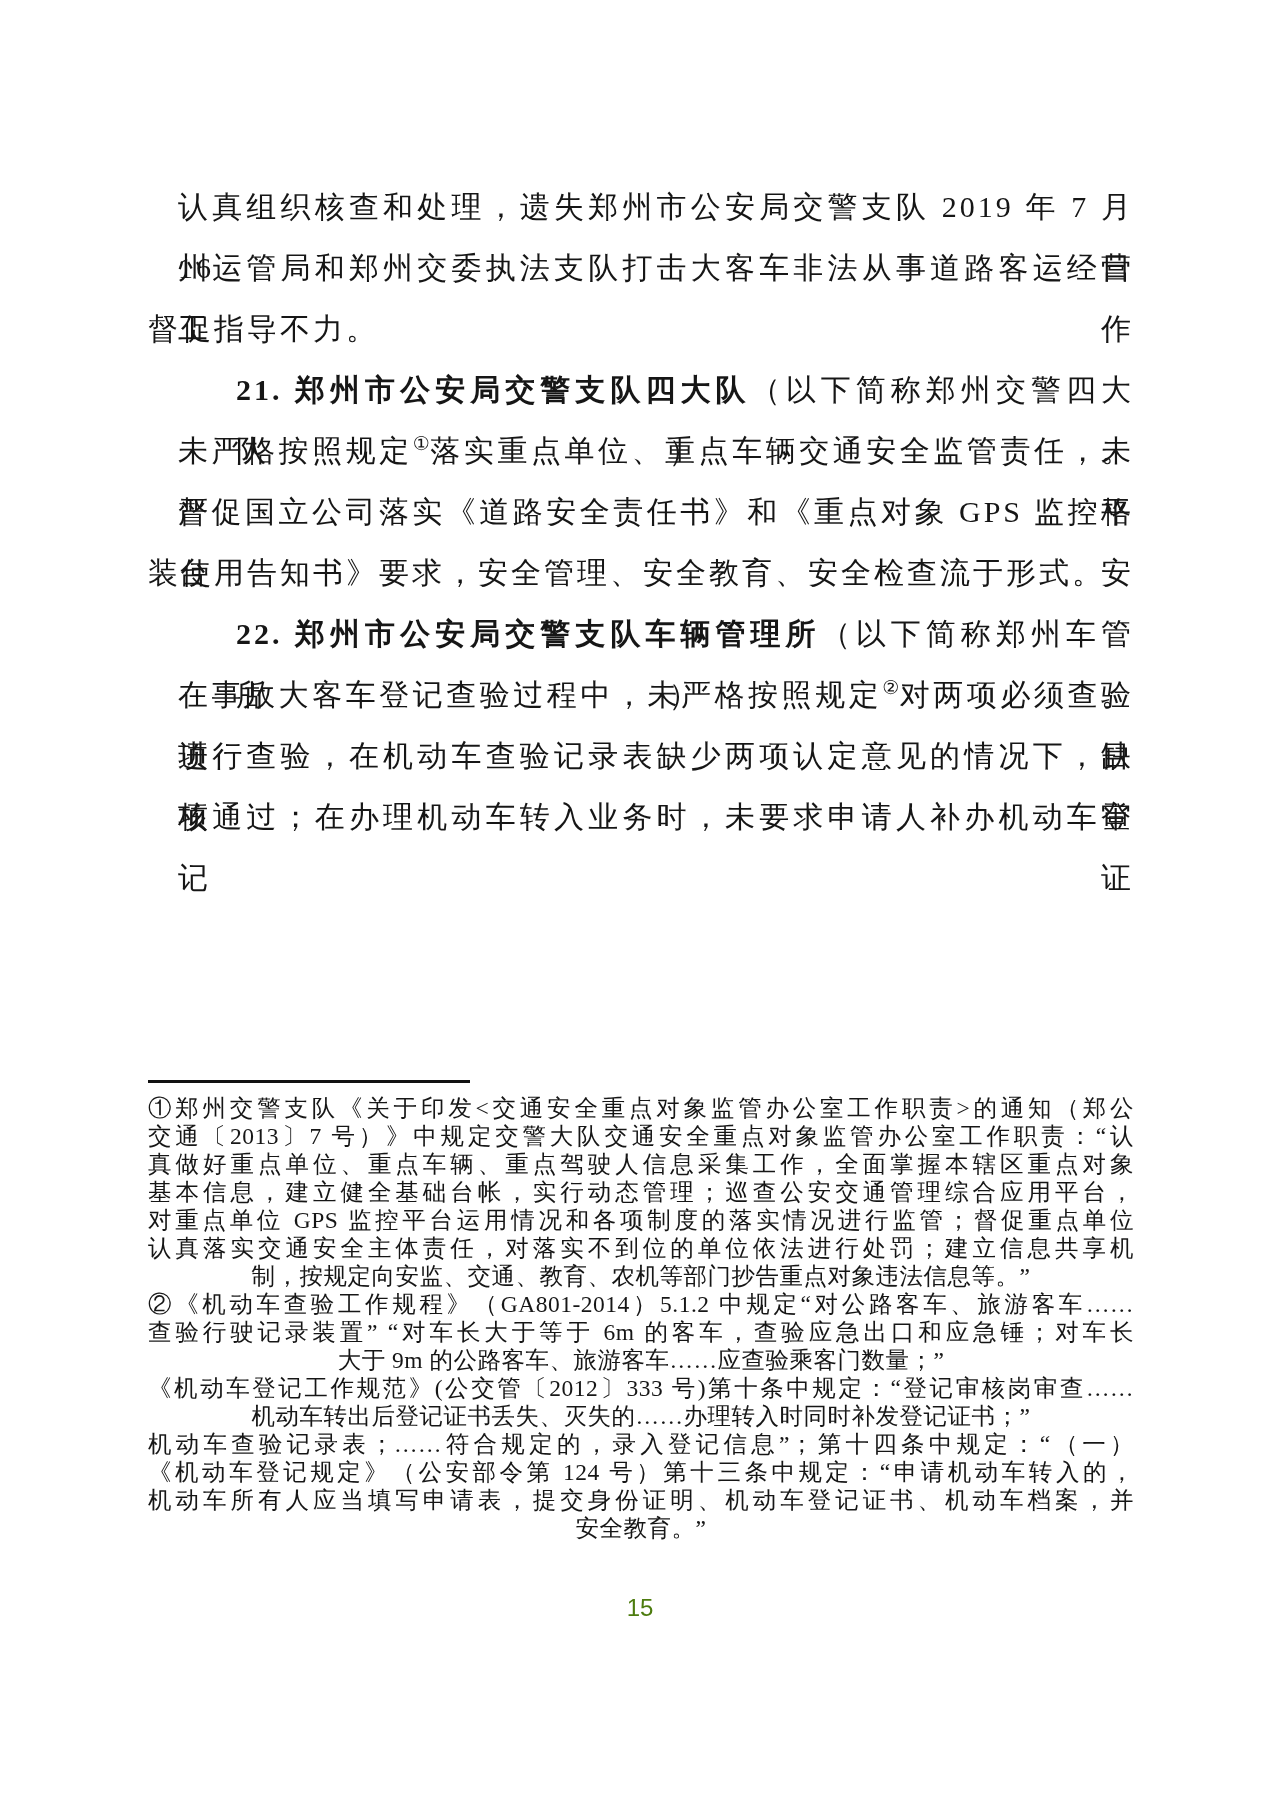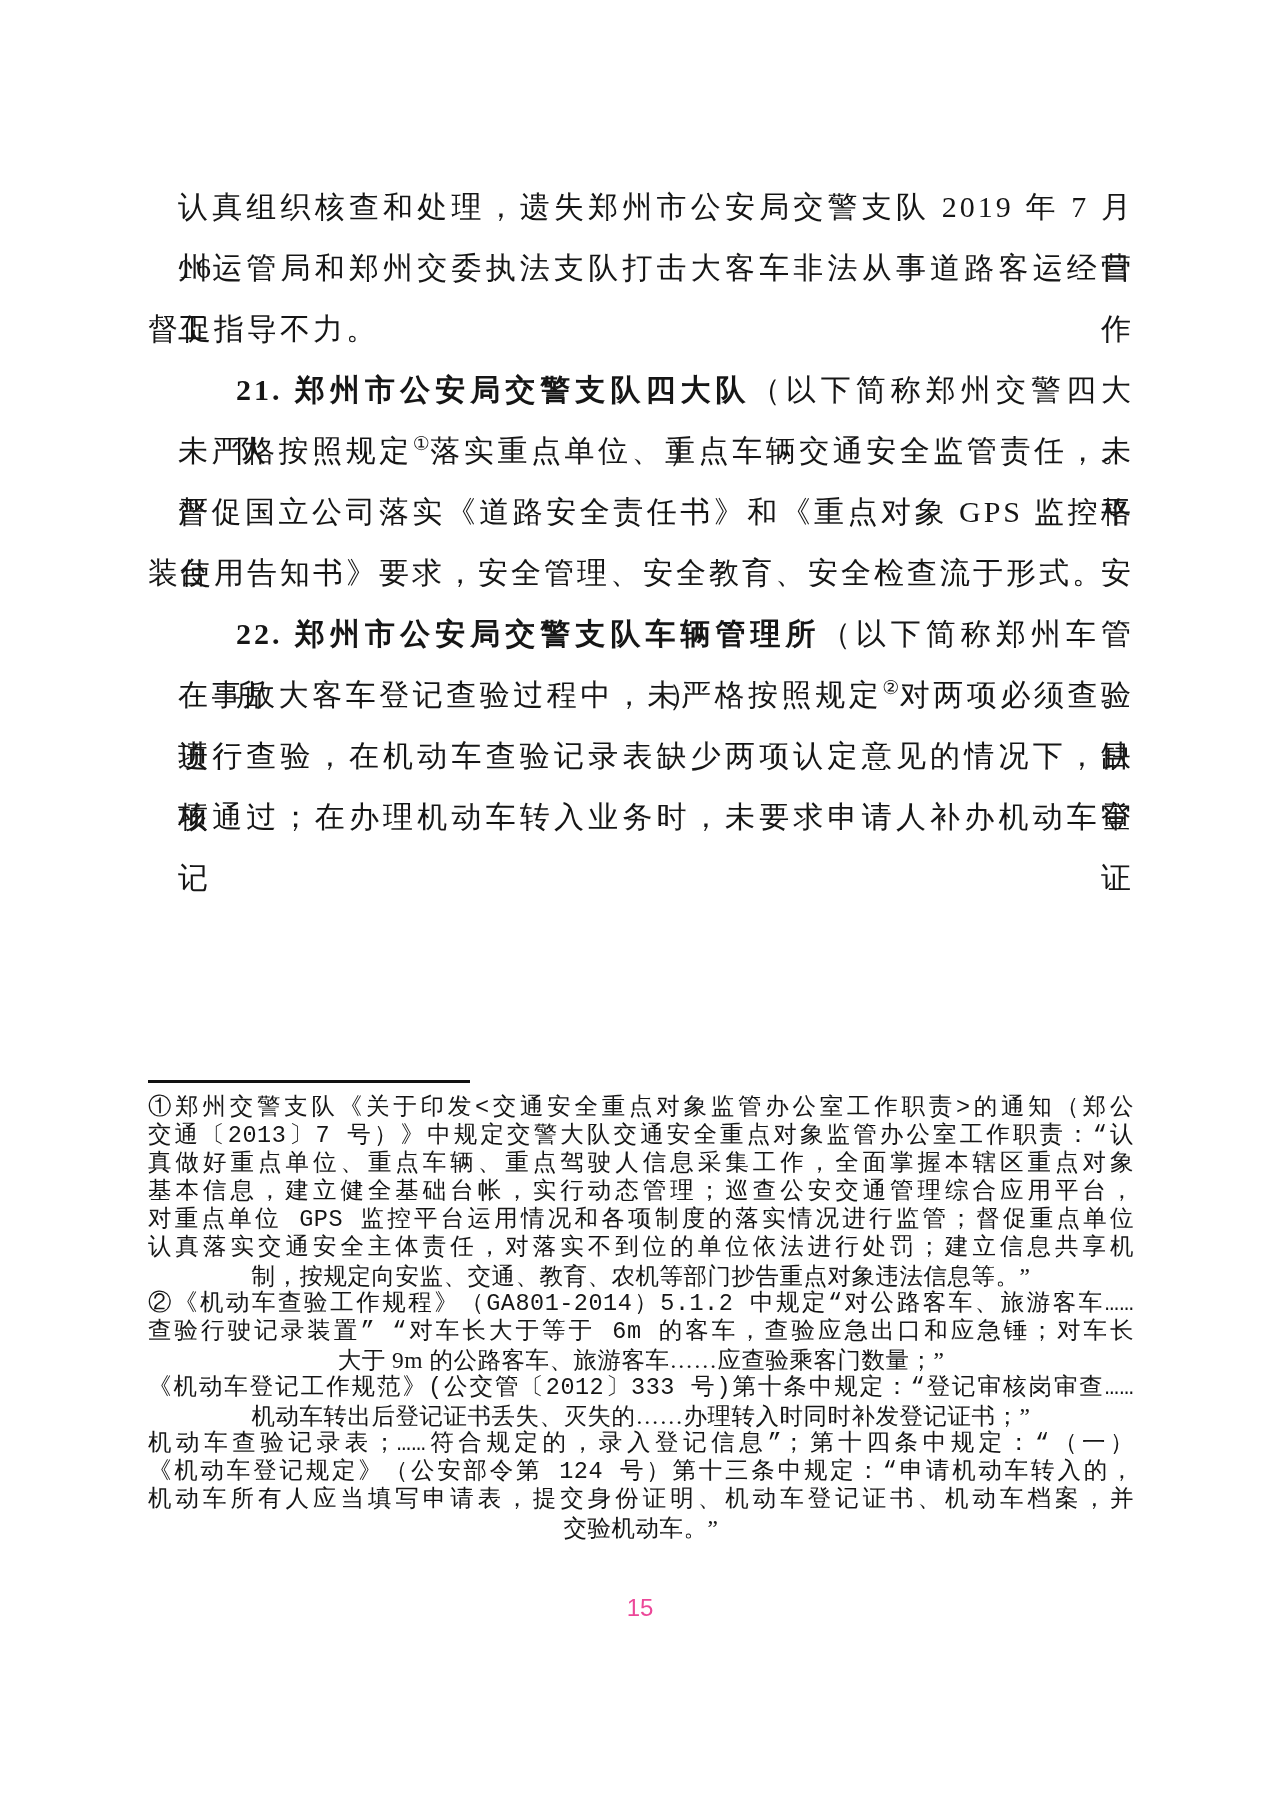--- a/index.html
+++ b/index.html
@@ -59,32 +59,31 @@
   .footnote-line{
     font-size:23.5px;
     line-height:28px;
     height:28px;
     letter-spacing:0.5px;
     text-align:center;
   }
   .footnote-line.justify{
     text-align:justify;
     text-align-last:justify;
-    font-family:Liberation Mono, monospace;
     -moz-text-align-last:justify;
   }
   .page-number{
     position:absolute;
     top:1594px;
     left:0;
     width:100%;
     text-align:center;
     font-size:24px;
     font-family:"Liberation Sans","DejaVu Sans",sans-serif;
-    color:#ec4899;
+    color:#4d7c0f;
   }
 </style>
 </head>
 <body>
 
 <div class="page">
   <div class="body-text">
       <div class="body-line justify"><span class="">认真组织核查和处理，遗失郑州市公安局交警支队 2019 年 7 月 16 日</span></div>
       <div class="body-line justify"><span class="">州运管局和郑州交委执法支队打击大客车非法从事道路客运经营工作</span></div>
       <div class="body-line"><span class="">督促指导不力。</span></div>
@@ -107,16 +106,16 @@
       <div class="footnote-line justify">认真落实交通安全主体责任，对落实不到位的单位依法进行处罚；建立信息共享机</div>
       <div class="footnote-line">制，按规定向安监、交通、教育、农机等部门抄告重点对象违法信息等。”</div>
       <div class="footnote-line justify">②《机动车查验工作规程》（GA801-2014）5.1.2 中规定“对公路客车、旅游客车……</div>
       <div class="footnote-line justify">查验行驶记录装置” “对车长大于等于 6m 的客车，查验应急出口和应急锤；对车长</div>
       <div class="footnote-line">大于 9m 的公路客车、旅游客车……应查验乘客门数量；”</div>
       <div class="footnote-line justify">《机动车登记工作规范》(公交管〔2012〕333 号)第十条中规定：“登记审核岗审查……</div>
       <div class="footnote-line">机动车转出后登记证书丢失、灭失的……办理转入时同时补发登记证书；”</div>
       <div class="footnote-line justify">机动车查验记录表；……符合规定的，录入登记信息”；第十四条中规定：“（一）</div>
       <div class="footnote-line justify">《机动车登记规定》（公安部令第 124 号）第十三条中规定：“申请机动车转入的，</div>
       <div class="footnote-line justify">机动车所有人应当填写申请表，提交身份证明、机动车登记证书、机动车档案，并</div>
-      <div class="footnote-line">交验机动车。”</div>
+      <div class="footnote-line">安全教育。”</div>
     </div>
   <div class="page-number">15</div>
 </div>
 
 </body></html>

